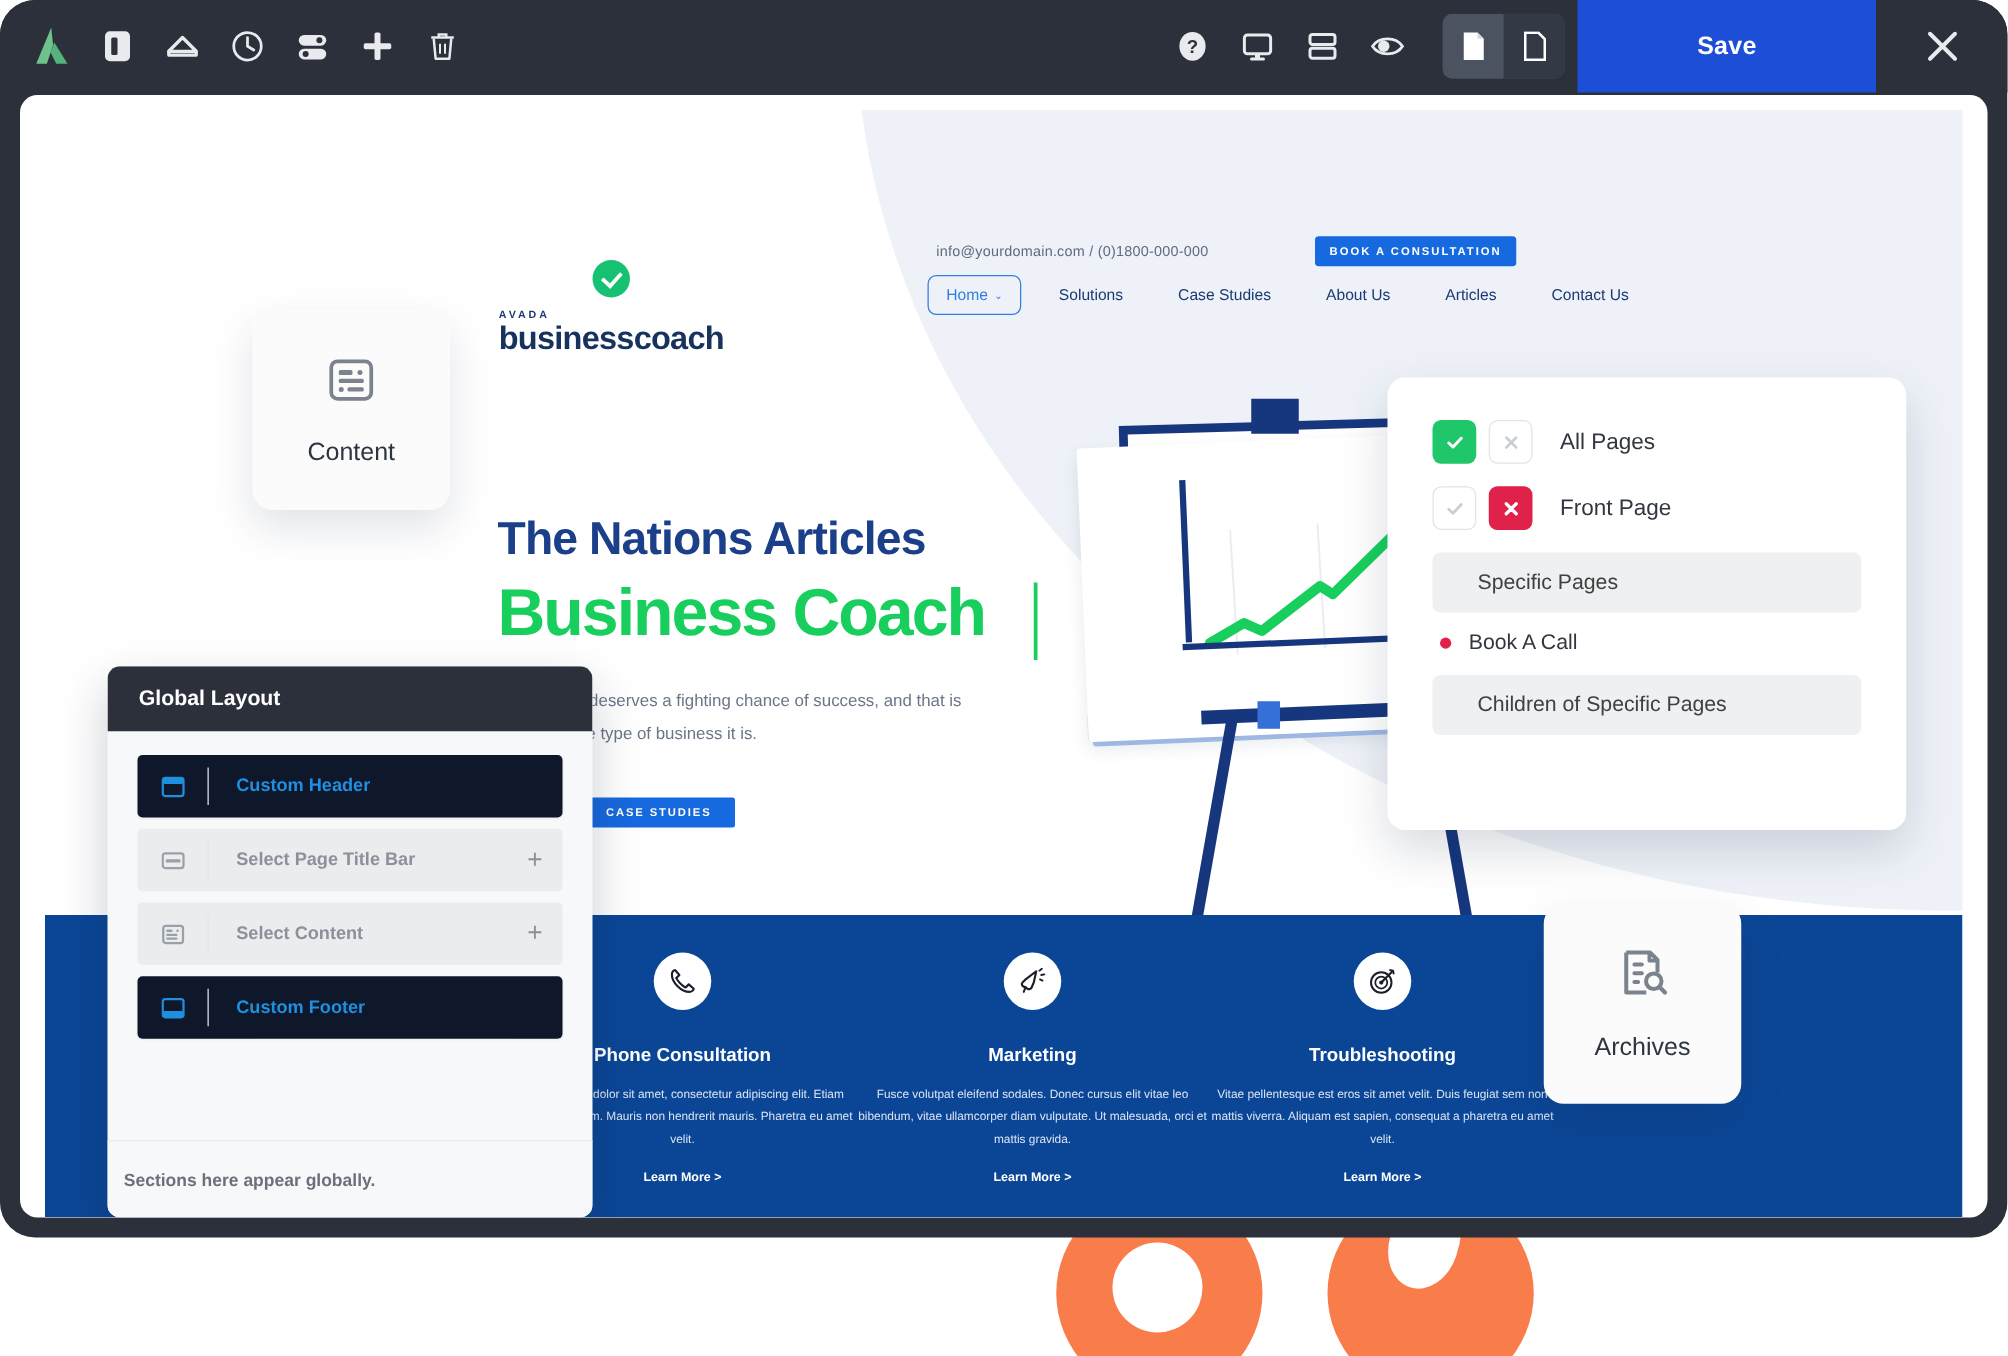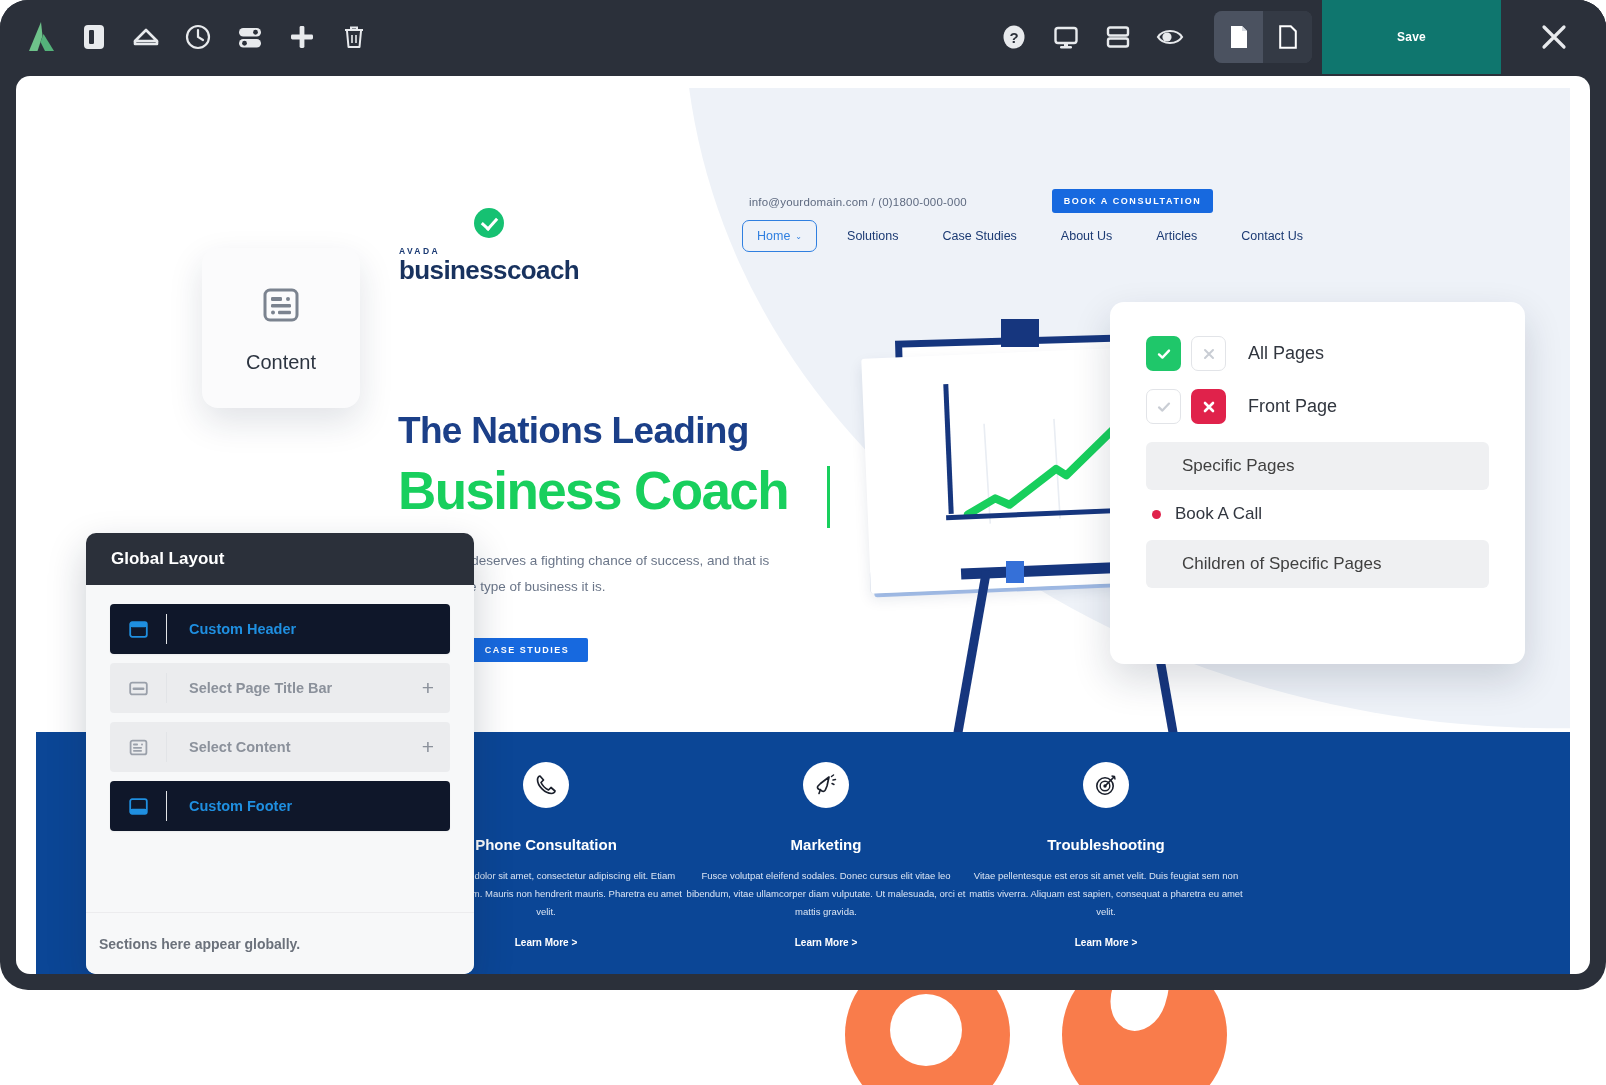--- a/index.html
+++ b/index.html
@@ -34,23 +34,23 @@
   .tb-center { flex: 1; }
   .tb-right { display:flex; align-items:center; }
   .toggle-group {
     display:flex; background:#3c424e; border-radius:8px; overflow:hidden;
     margin-left:18px; margin-right: 10px; height:52px;
   }
   .toggle-seg { width:49px; height:52px; display:flex; align-items:center; justify-content:center; cursor:pointer; }
   .toggle-seg.active { background:#4b5260; }
   .toggle-seg.inactive { background:#343a45; }
   .save-btn {
-    width:179px; height:74px; background:#0f766e; color:#fff;
+    width:239px; height:74px; background:#1d4ed8; color:#fff;
     display:flex; align-items:center; justify-content:center;
-    font-size:12px; font-weight:bold; cursor:pointer; letter-spacing:.2px;
+    font-size:20px; font-weight:bold; cursor:pointer; letter-spacing:.2px;
   }
   .close-btn {
     width:105px; height:74px; display:flex; align-items:center; justify-content:center;
     cursor:pointer; border-radius:0 28px 0 0; background:#2b303a;
   }
 
   
   .canvas-wrap {
     position:absolute; left:16px; top:76px; width:1574px; height:898px;
     background:#ffffff; border-radius: 14px; overflow:hidden;
@@ -367,21 +367,21 @@
               <span class="caret">⌄</span>
             </div>
             <div class="nav-item">Solutions</div>
             <div class="nav-item">Case Studies</div>
             <div class="nav-item">About Us</div>
             <div class="nav-item">Articles</div>
             <div class="nav-item">Contact Us</div>
           </div>
         </div>
 
-        <div class="hero-t1">The Nations Leading</div>
+        <div class="hero-t1">The Nations Articles</div>
         <div class="hero-t2">Business Coach</div>
         <div class="hero-cursor"></div>
         <div class="hero-p">Every business deserves a fighting chance of success, and that is regardless of the type of business it is.</div>
         <div class="case-btn">CASE STUDIES</div>
 
         <div class="illus">
           <div class="easel-board"></div>
           <div class="board-clip"></div>
           <div class="paper3"></div>
           <div class="paper2"></div>
@@ -452,20 +452,35 @@
             <rect x="12" y="14" width="11" height="4" rx="1.3" fill="#7b838f"></rect>
             <circle cx="29" cy="16" r="2" fill="#7b838f"></circle>
             <rect x="12" y="21" width="20" height="3.4" rx="1.2" fill="#7b838f"></rect>
             <circle cx="14" cy="29.5" r="2" fill="#7b838f"></circle>
             <rect x="19" y="27.8" width="13" height="3.4" rx="1.2" fill="#7b838f"></rect>
           </svg>
         </span>
         <span class="fc-label">Content</span>
       </div>
 
+      <div class="float-card" id="archives-card">
+        <span>
+          <svg width="46" height="46" viewBox="0 0 46 46">
+            <path d="M10 6 H29 L35 12 V22" fill="none" stroke="#7b838f" stroke-width="3.2" stroke-linejoin="round"></path>
+            <path d="M10 6 V38 H26" fill="none" stroke="#7b838f" stroke-width="3.2" stroke-linejoin="round"></path>
+            <path d="M28.5 6 V12.5 H35" fill="none" stroke="#7b838f" stroke-width="3" stroke-linejoin="round"></path>
+            <rect x="15" y="14" width="9" height="3.2" rx="1.4" fill="#7b838f"></rect>
+            <rect x="15" y="21" width="9" height="3.2" rx="1.4" fill="#7b838f"></rect>
+            <rect x="15" y="28" width="6" height="3.2" rx="1.4" fill="#7b838f"></rect>
+            <circle cx="32" cy="29" r="6.2" fill="none" stroke="#7b838f" stroke-width="3.2"></circle>
+            <path d="M36.6 33.6 L41 38" stroke="#7b838f" stroke-width="3.4" stroke-linecap="round"></path>
+          </svg>
+        </span>
+        <span class="fc-label">Archives</span>
+      </div>
 
       <div id="global-layout-panel">
         <div class="gl-head">Global Layout</div>
         <div class="gl-body">
 
           <div class="gl-row filled">
             <span class="gl-ico">
               <svg width="19" height="19" viewBox="0 0 19 19">
                 <rect x="1.2" y="2.2" width="16.6" height="14.6" rx="2" fill="none" stroke="#1f8fe0" stroke-width="1.8"></rect>
                 <rect x="1.2" y="2.2" width="16.6" height="5" rx="2" fill="#1f8fe0"></rect>

